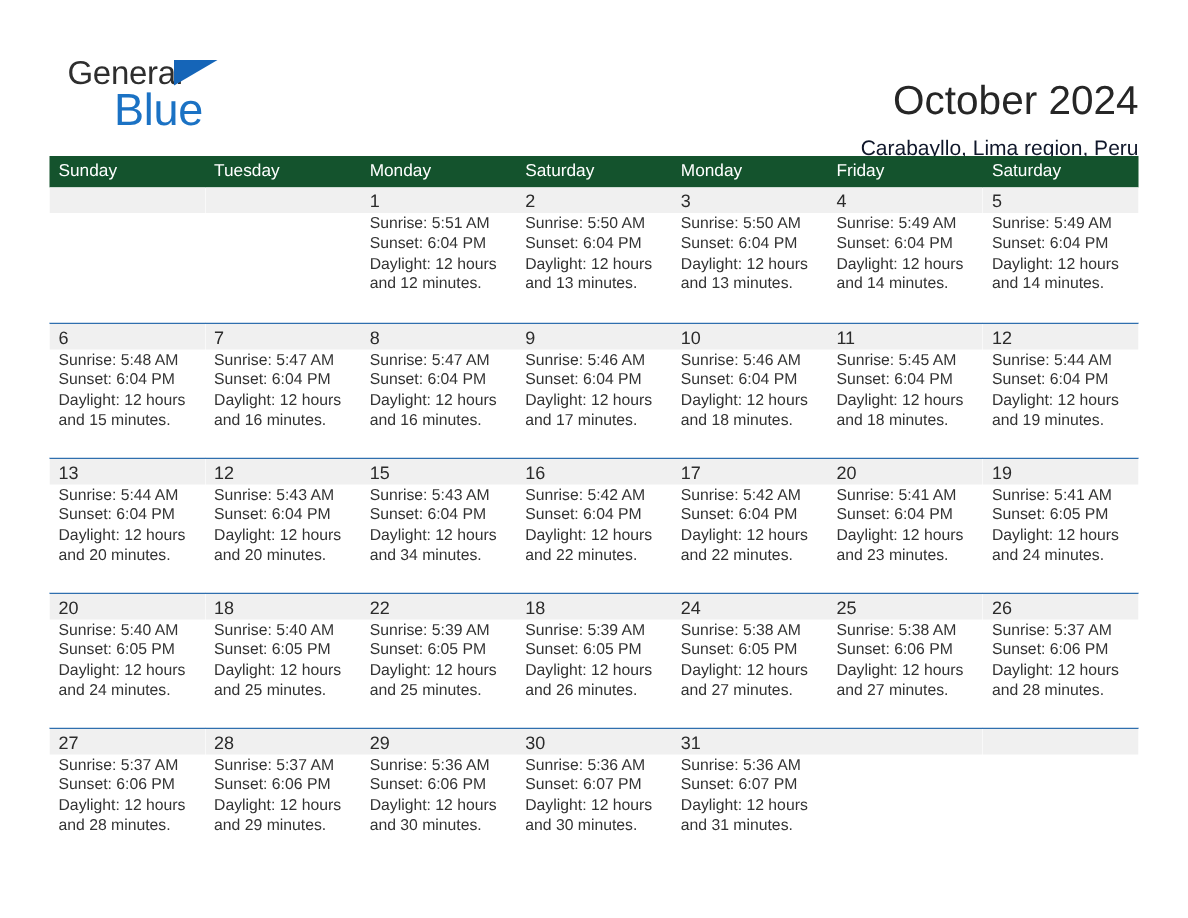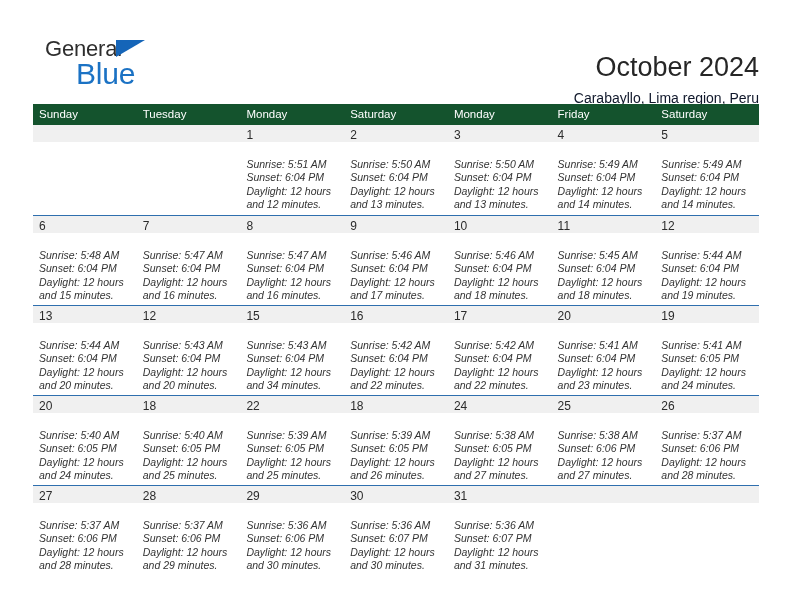--- a/index.html
+++ b/index.html
@@ -129,22 +129,21 @@
     height: 17px;
     padding-left: 6px;
     box-sizing: border-box;
   }
   .day-num {
     font-size: 12px;
     line-height: 17px;
     color: #2b2b2b;
   }
   .day-body {
-    padding: 16px 5px 0 6px;
-    font-style: italic;
+    padding: 1px 5px 0 6px;
   }
   .day-line {
     font-size: 10.5px;
     line-height: 13.4px;
     color: #333333;
     white-space: nowrap;
   }
 </style>
 </head>
 <body>

